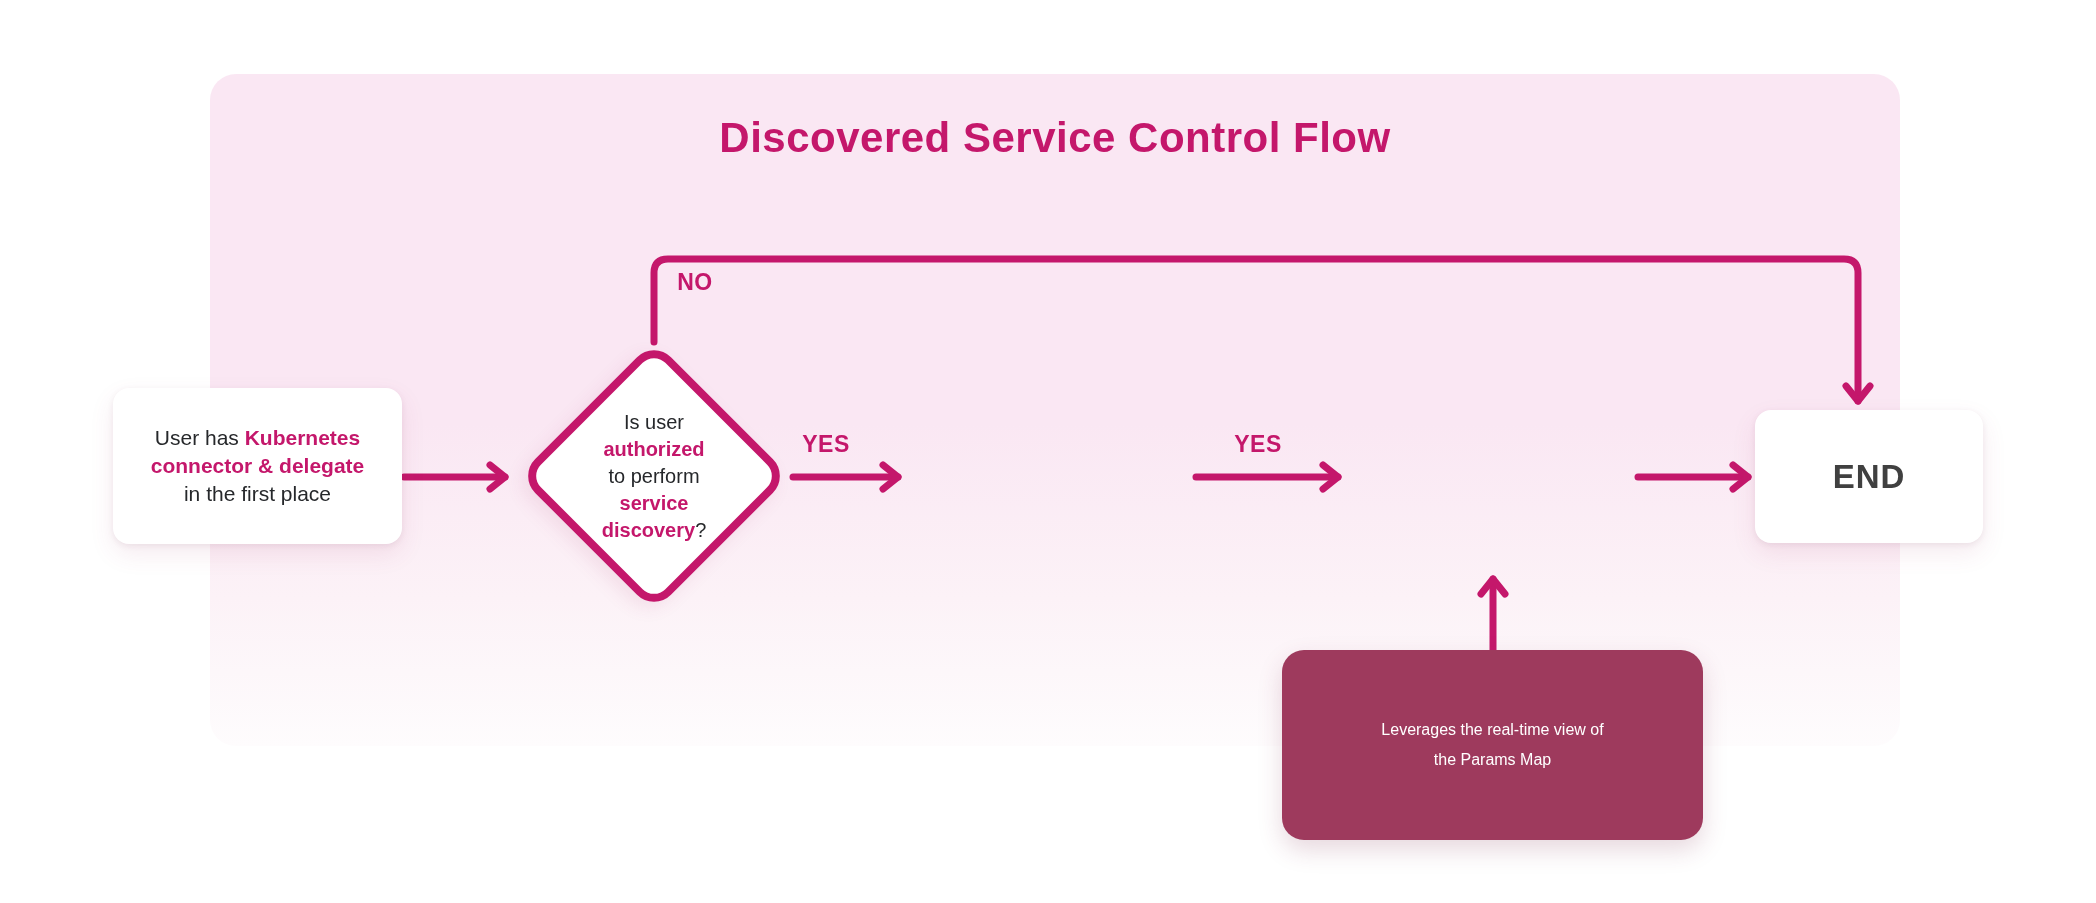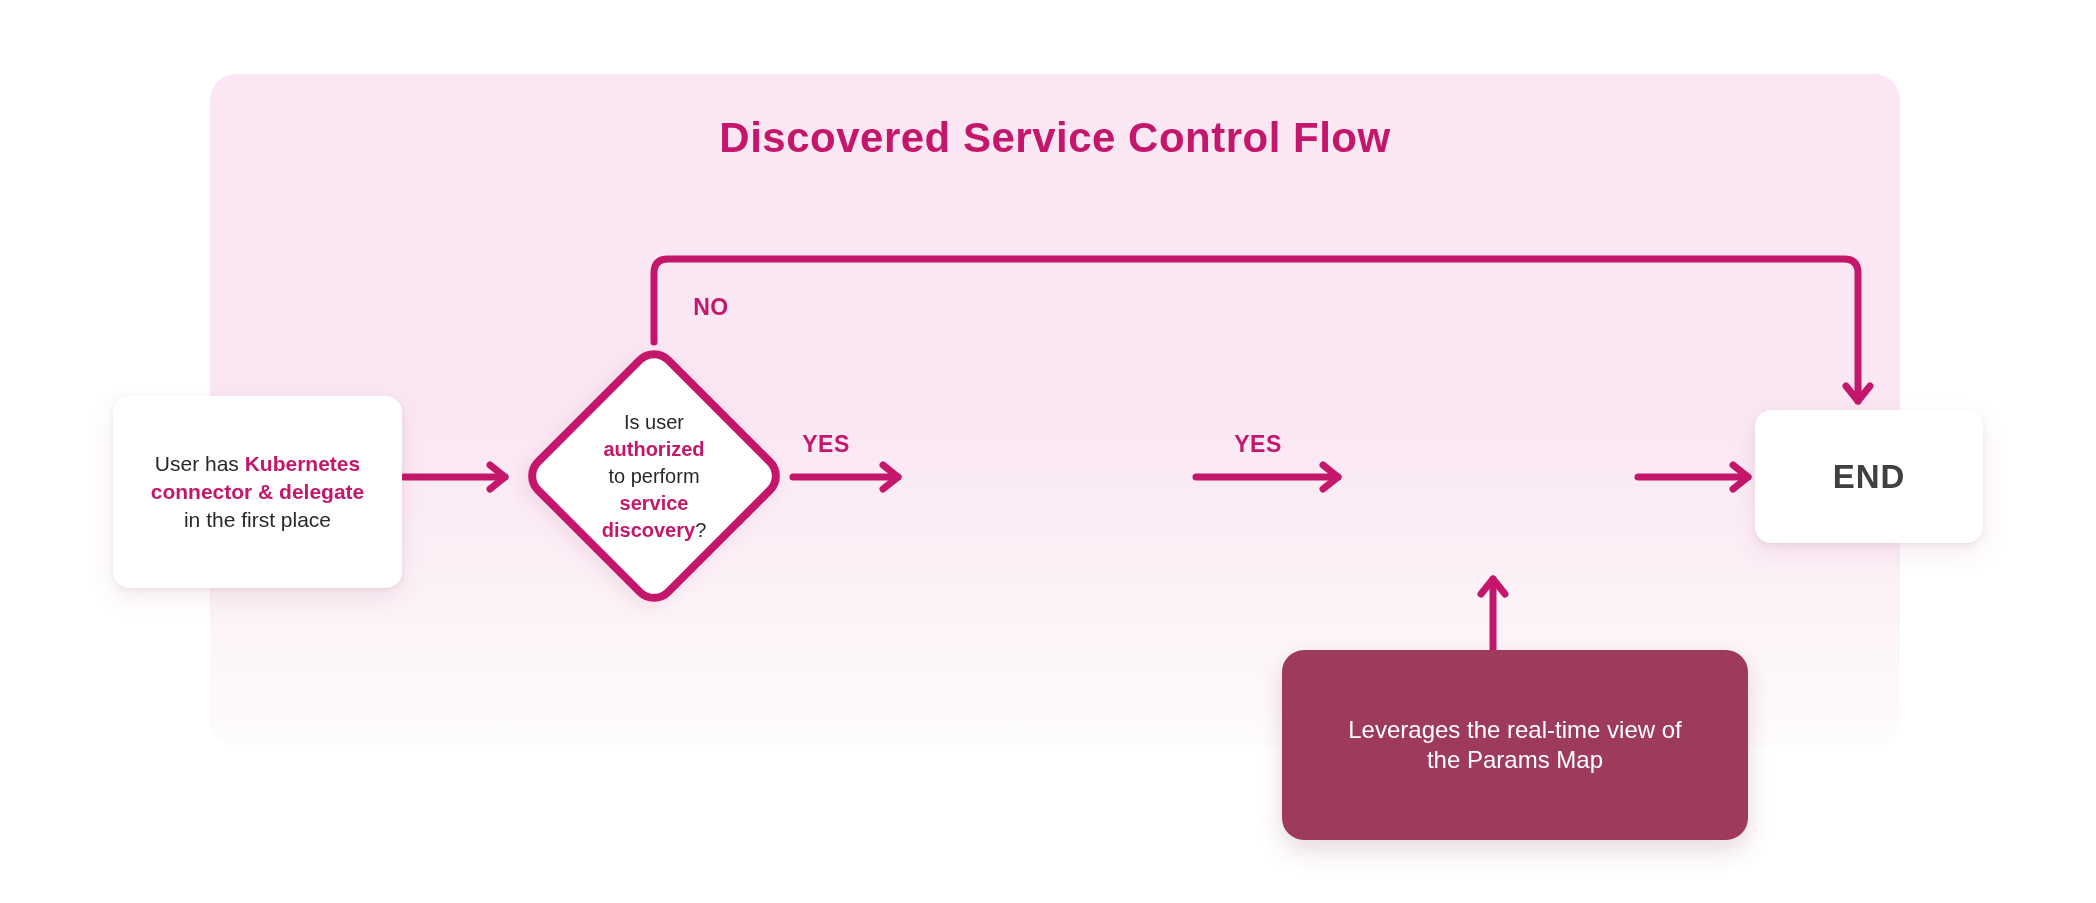--- a/index.html
+++ b/index.html
@@ -15,43 +15,43 @@
            font-size:42px; font-weight:800; letter-spacing:0.5px; color:#C4176B; }
 
   svg.edges { position:absolute; left:0; top:0; width:2096px; height:903px; }
 
   .node { position:absolute; background:#ffffff; border-radius:16px;
           display:flex; align-items:center; justify-content:center; text-align:center;
           font-size:21px; line-height:28px; color:#26282B;
           box-shadow:0 10px 24px rgba(163,60,110,0.10), 0 2px 6px rgba(90,40,70,0.08); }
   .accent { color:#C4176B; font-weight:700; }
 
-  .box-start     { left:113px;  top:396px; width:289px; height:192px; }
+  .box-start     { left:113px;  top:388px; width:289px; height:156px; }
   .box-configure { left:905px;  top:380px; width:290px; height:190px; }
   .box-network   { left:1348px; top:381px; width:290px; height:190px; }
   .box-end       { left:1755px; top:410px; width:228px; height:133px;
                    font-size:33px; font-weight:800; color:#404040; letter-spacing:1px; }
 
   .diamond { position:absolute; left:558px; top:380px; width:192px; height:192px;
              background:#ffffff; border:8px solid #C4176B; border-radius:24px;
              transform:rotate(45deg);
              box-shadow:0 8px 18px rgba(163,60,110,0.10); }
   .diamond-inner { position:absolute; inset:0; transform:rotate(-45deg);
                    display:flex; align-items:center; justify-content:center;
                    text-align:center; font-size:20px; line-height:27px; color:#26282B; }
 
-  .note { position:absolute; left:1282px; top:650px; width:466px; height:190px;
+  .note { position:absolute; left:1282px; top:650px; width:421px; height:190px;
           background:#9E3A5D; border-radius:22px; color:#ffffff;
           display:flex; flex-direction:column; align-items:center; justify-content:center;
-          text-align:center; font-size:24px; line-height:30px;
+          text-align:center; font-size:16px; line-height:30px;
           box-shadow:0 10px 24px rgba(120,40,70,0.18); }
 
   .edge-label { position:absolute; transform:translate(-50%,-50%);
                 font-size:23px; font-weight:800; color:#C4176B; letter-spacing:0.5px; }
-  .lbl-no   { left:695px;  top:307px;margin-left:16px; }
+  .lbl-no   { left:695px;  top:282px; }
   .lbl-yes1 { left:826px;  top:444px; }
   .lbl-yes2 { left:1258px; top:444px; }
 </style>
 </head>
 <body>
 
 <div class="stage">
 
   <div class="panel"></div>
 

